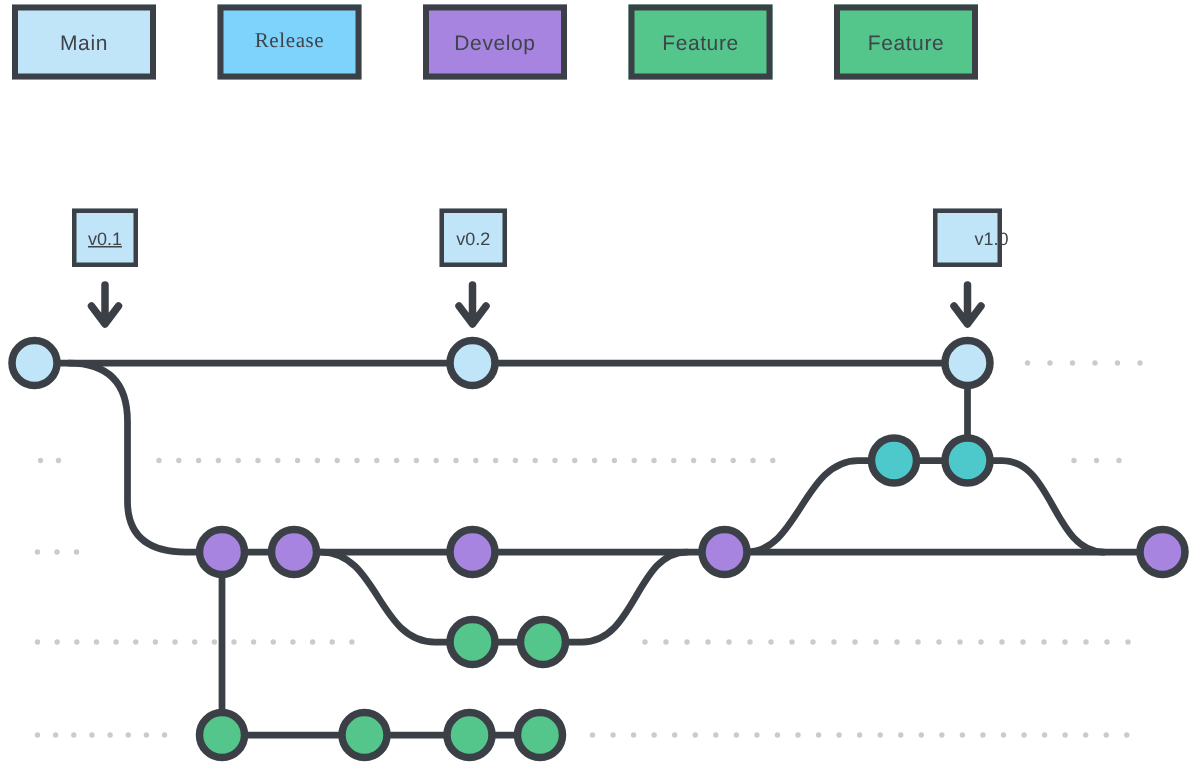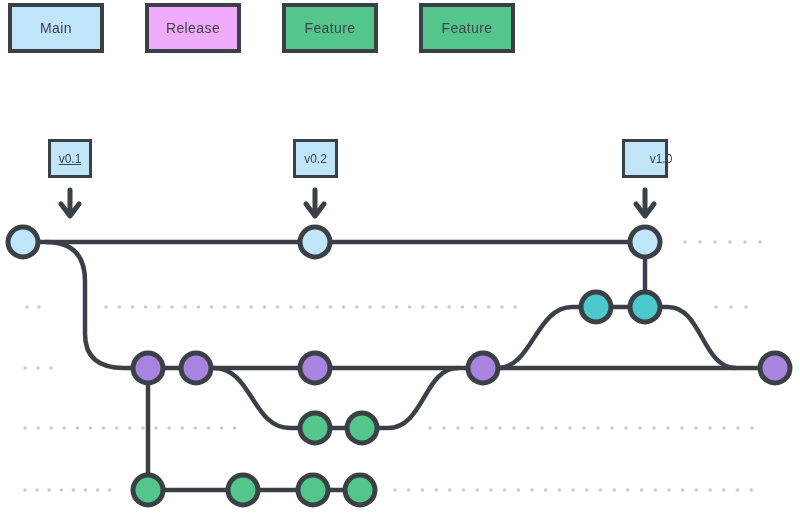--- a/index.html
+++ b/index.html
@@ -137,22 +137,25 @@
         <circle cx="243" cy="490" r="15" fill="#54c68c" class="commit"></circle>
         <circle cx="313" cy="490" r="15" fill="#54c68c" class="commit"></circle>
         <circle cx="360" cy="490" r="15" fill="#54c68c" class="commit"></circle>
       </g>
   </svg>
 
   <div class="legend">
     <div class="legend-box" style="background-color: rgb(192, 228, 248);">
         <span>Main</span>
       </div>
-    <div class="legend-box" style="background-color: #f0abfc;">
+    <div class="legend-box" style="background-color: #7dd3fc; font-family: Liberation Serif, serif;">
         <span>Release</span>
+      </div>
+    <div class="legend-box" style="background-color: rgb(167, 132, 224);">
+        <span>Develop</span>
       </div>
     <div class="legend-box" style="background-color: rgb(84, 198, 140);">
         <span>Feature</span>
       </div>
     <div class="legend-box" style="background-color: rgb(84, 198, 140);">
         <span>Feature</span>
       </div>
   </div>
 
   <div class="tag tag-v01" style="background-color: rgb(192, 228, 248);">

